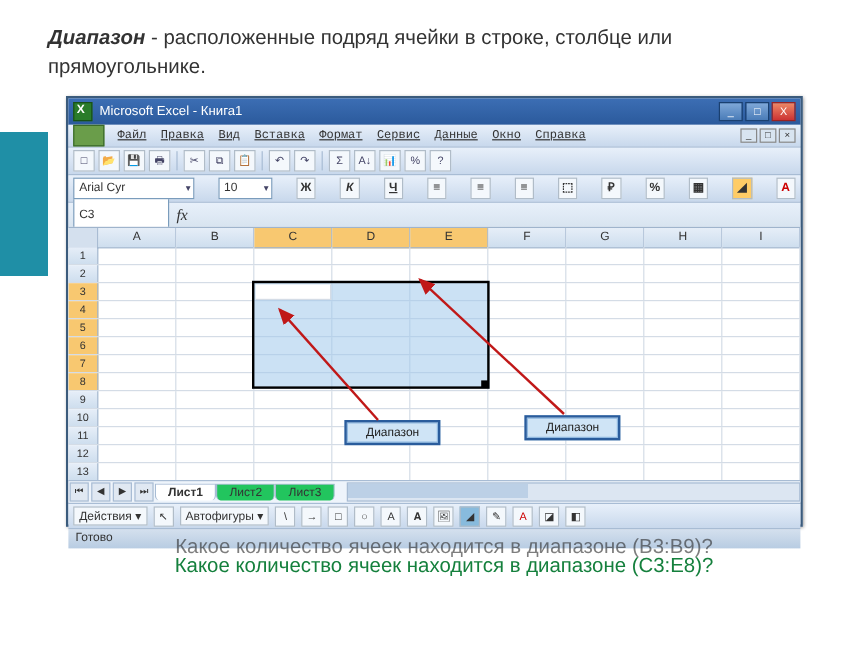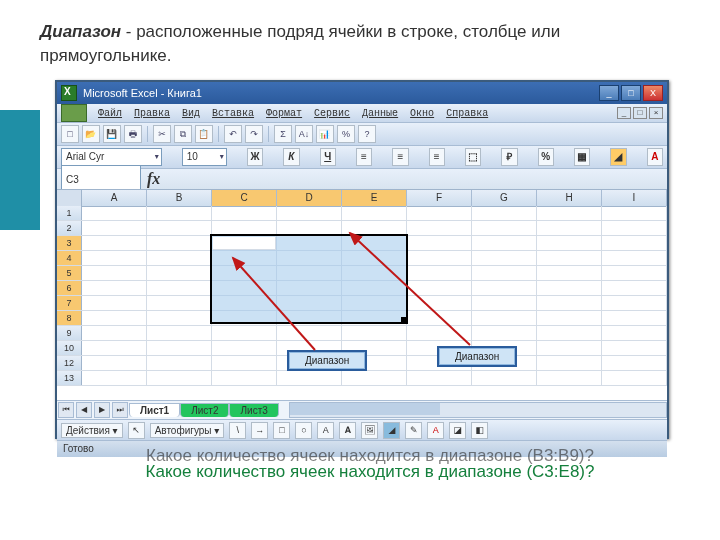--- a/index.html
+++ b/index.html
@@ -21,21 +21,21 @@
   .menubar .doc-btns i { width:12px; height:10px; border:1px solid #888; background:#d8e4f0; font-size:8px; text-align:center; font-style:normal; }
   .toolbar { height:22px; background:linear-gradient(#e8f0fa,#c8d8ec); border-top:1px solid #a8bcd4; display:flex; align-items:center; padding:0 4px; gap:3px; }
   .toolbar .tb-ico { width:16px; height:16px; border:1px solid #b0bcc8; background:#f4f8fc; font-size:9px; text-align:center; line-height:16px; color:#446; }
   .toolbar .sep { width:1px; height:16px; background:#a8bcd4; margin:0 2px; }
   .fmtbar { height:22px; background:linear-gradient(#e8f0fa,#c8d8ec); border-top:1px solid #a8bcd4; display:flex; align-items:center; padding:0 4px; gap:20px; font-size:10px; }
   .fmtbar .combo { height:16px; background:#fff; border:1px solid #7a9cbc; padding:0 14px 0 4px; line-height:16px; position:relative; }
   .fmtbar .combo::after { content:"▾"; position:absolute; right:2px; top:0; font-size:8px; color:#446; }
   .fmtbar .btn { width:16px; height:16px; border:1px solid #b0bcc8; background:#f4f8fc; font-size:10px; text-align:center; line-height:16px; font-weight:bold; }
   .cellref { height:20px; background:linear-gradient(#e8f0fa,#d8e4f0); border-top:1px solid #a8bcd4; display:flex; align-items:center; padding:0 4px; font-size:10px; gap:6px; }
   .cellref .namebox { width:70px; height:15px; background:#fff; border:1px solid #7a9cbc; padding:16px 4px; line-height:15px; }
-  .cellref .fx { font-family:serif; font-style:italic; font-size:16px;font-weight:bold; }
+  .cellref .fx { font-family:serif; font-style:italic; font-size:13px; }
   .grid-wrap { position:relative; height:210px; overflow:hidden; border-top:1px solid #9fb4cc; background:#fff; }
   .colheads { display:flex; height:16px; }
   .rc-corner { width:26px; height:16px; background:#d4e0ee; border-right:1px solid #9fb4cc; border-bottom:1px solid #9fb4cc; }
   .ch { flex:0 0 64px; height:16px; background:linear-gradient(#e6eef8,#cedeee); border-right:1px solid #a8bcd4; border-bottom:1px solid #9fb4cc; font-size:10px; text-align:center; line-height:16px; }
   .ch.sel { background:#f8c870; }
   .rows { position:relative; }
   .row { display:flex; height:14px; border-bottom:1px solid #d4dce6; }
   .rh { width:26px; height:14px; background:linear-gradient(#e6eef8,#cedeee); border-right:1px solid #9fb4cc; font-size:9px; text-align:center; line-height:14px; }
   .rh.sel { background:#f8c870; }
   .cell { flex:0 0 64px; height:14px; border-right:1px solid #d4dce6; }
@@ -266,20 +266,32 @@
           <div class="cell"></div>
           <div class="cell"></div>
           <div class="cell"></div>
           <div class="cell"></div>
           <div class="cell"></div>
           <div class="cell"></div>
           <div class="cell"></div>
           <div class="cell"></div>
         </div>
       <div class="row">
+          <div class="rh">11</div>
+          <div class="cell"></div>
+          <div class="cell"></div>
+          <div class="cell"></div>
+          <div class="cell"></div>
+          <div class="cell"></div>
+          <div class="cell"></div>
+          <div class="cell"></div>
+          <div class="cell"></div>
+          <div class="cell"></div>
+        </div>
+      <div class="row">
           <div class="rh">12</div>
           <div class="cell"></div>
           <div class="cell"></div>
           <div class="cell"></div>
           <div class="cell"></div>
           <div class="cell"></div>
           <div class="cell"></div>
           <div class="cell"></div>
           <div class="cell"></div>
           <div class="cell"></div>

